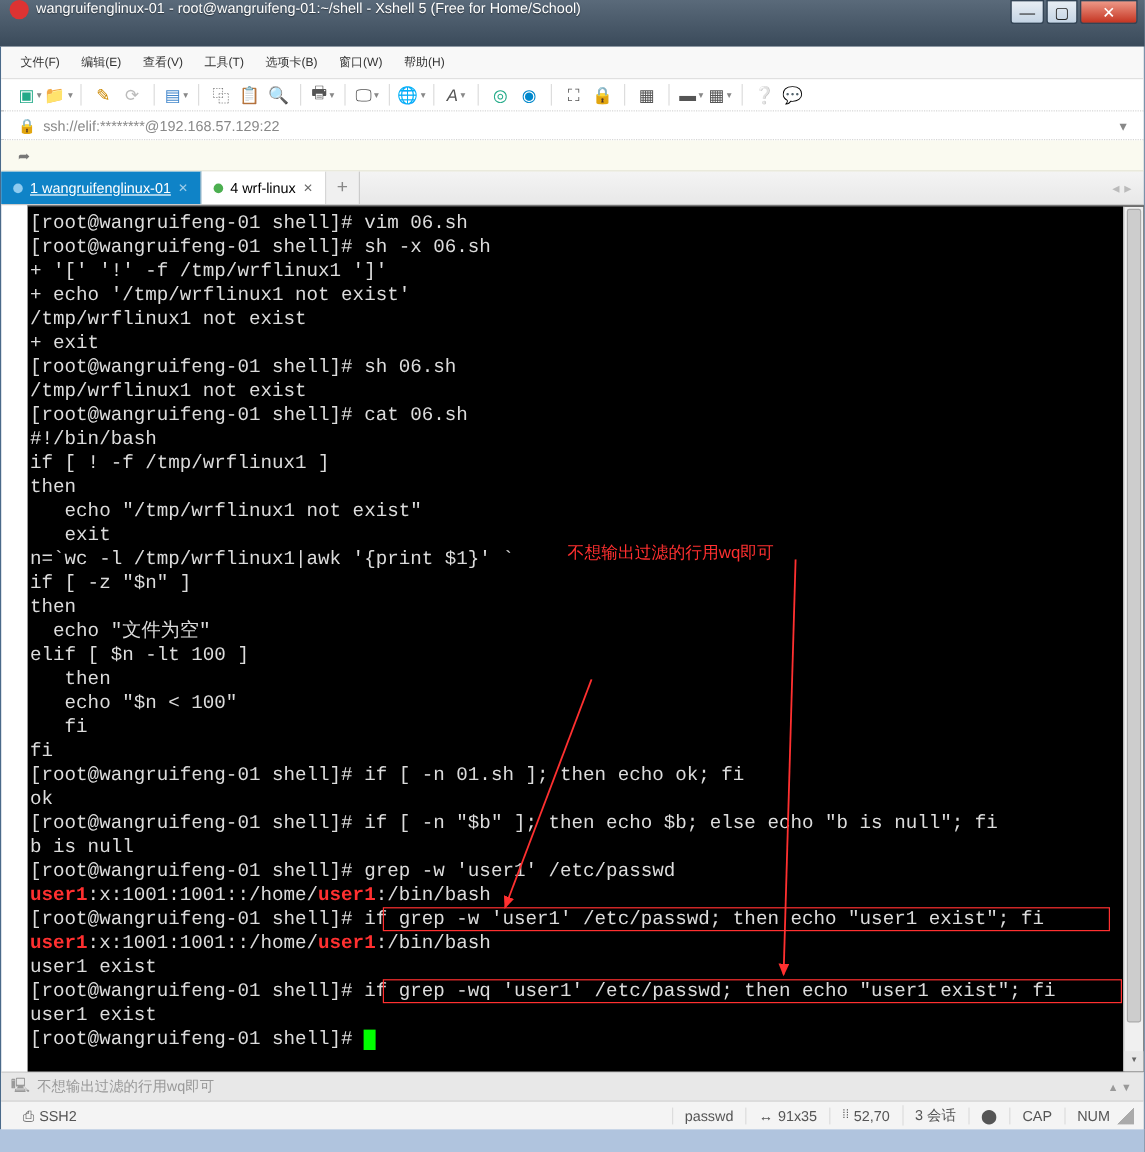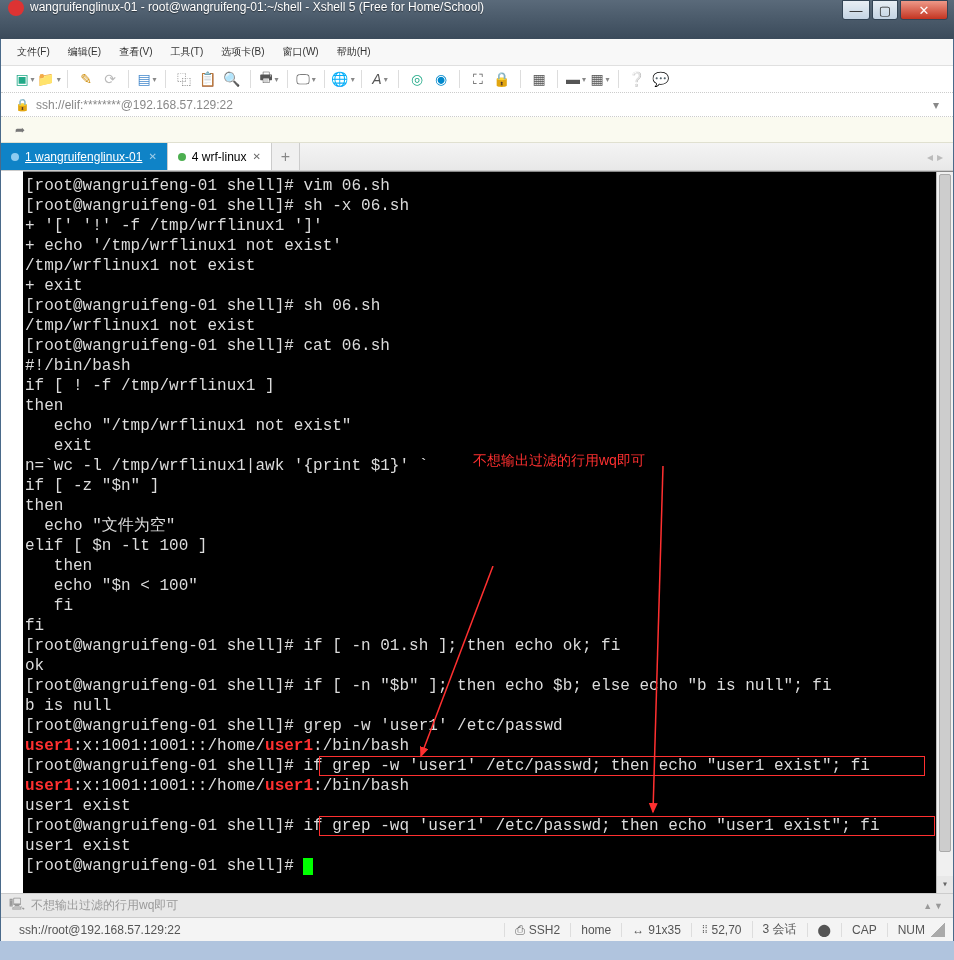--- a/index.html
+++ b/index.html
@@ -193,26 +193,25 @@
 <div class="sendbar">
   <span class="ic">🖳</span>
   <span>不想输出过滤的行用wq即可</span>
   <span class="updn">
     <span style="font-size:9px">▲</span>
     <span style="font-size:9px">▼</span>
   </span>
 </div>
 
 <div class="statusbar">
-  <div class="seg">ssh://root@192.168.57.129:22</div>
   <div class="seg">
         <span>⎙</span>
         <span>SSH2</span>
       </div>
-  <div class="seg">home</div>
+  <div class="seg">passwd</div>
   <div class="seg">
         <span>↔</span>
         <span>91x35</span>
       </div>
   <div class="seg">
         <span style="font-size:10px">⁞⁞</span>
         <span>52,70</span>
       </div>
   <div class="seg">3 会话</div>
   <div class="seg">

